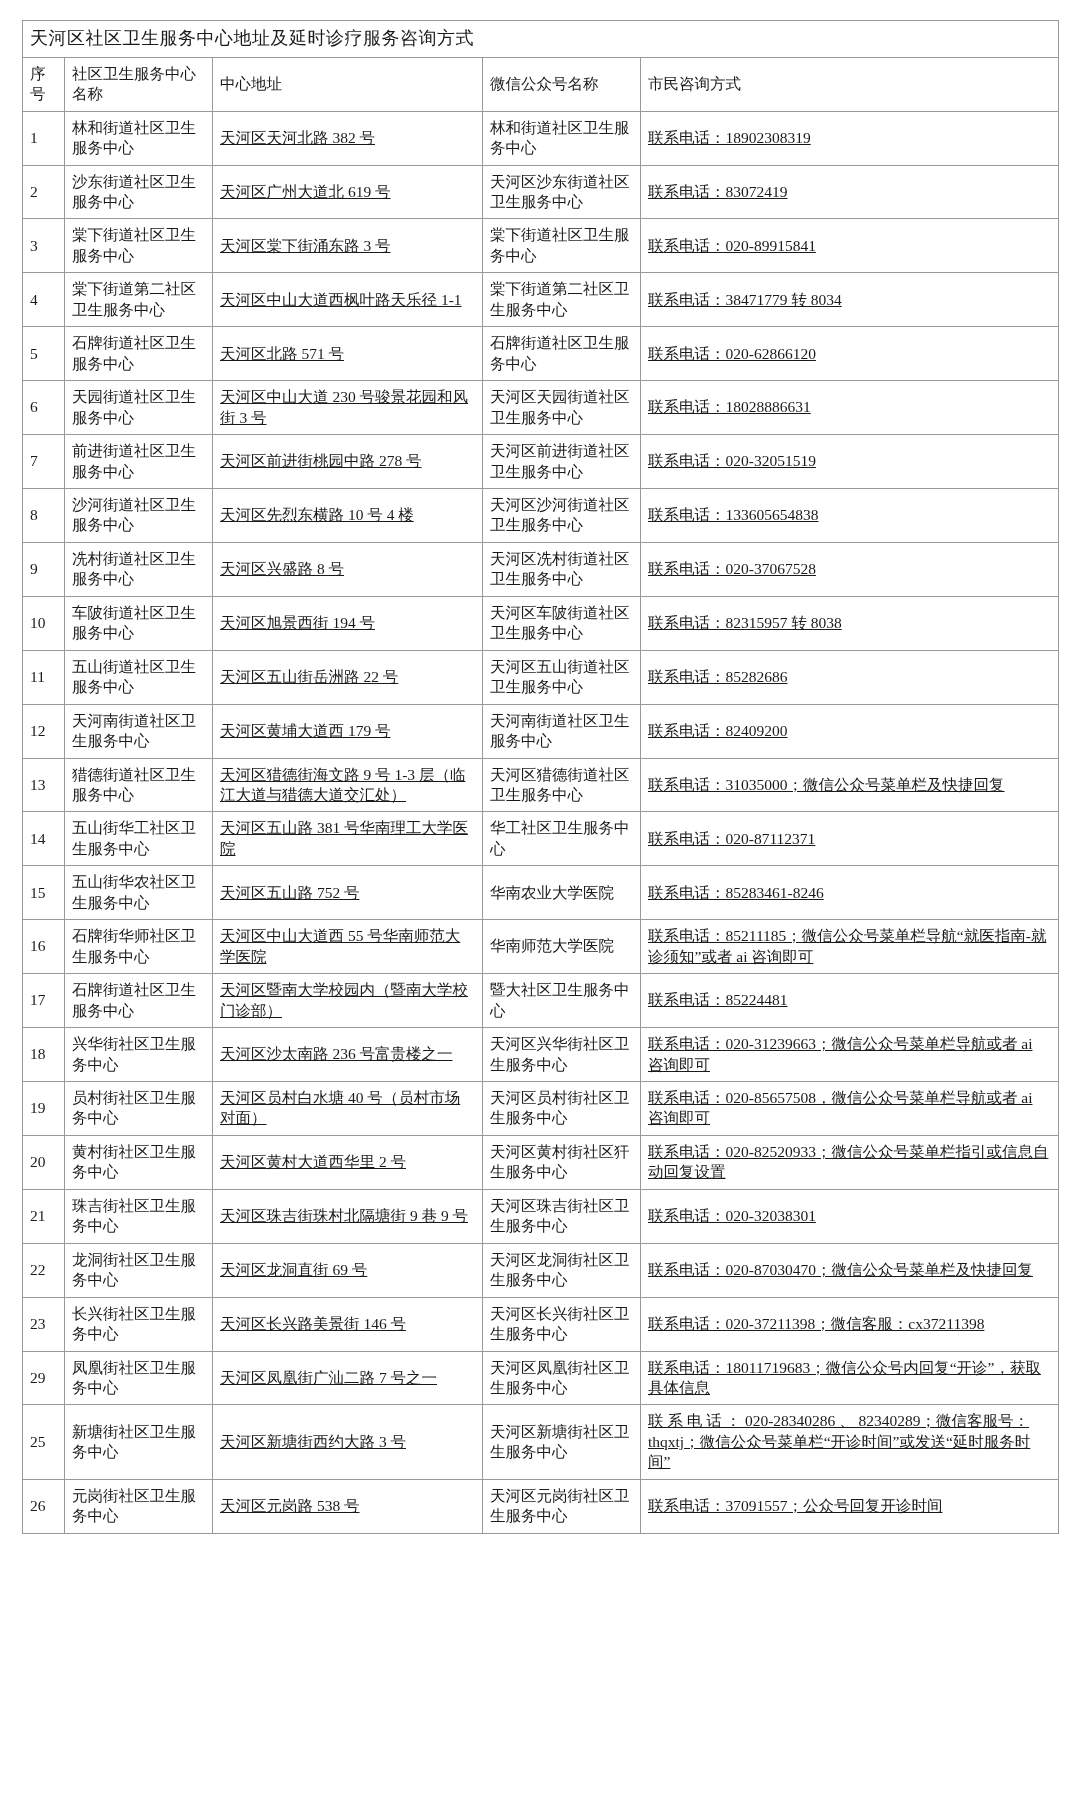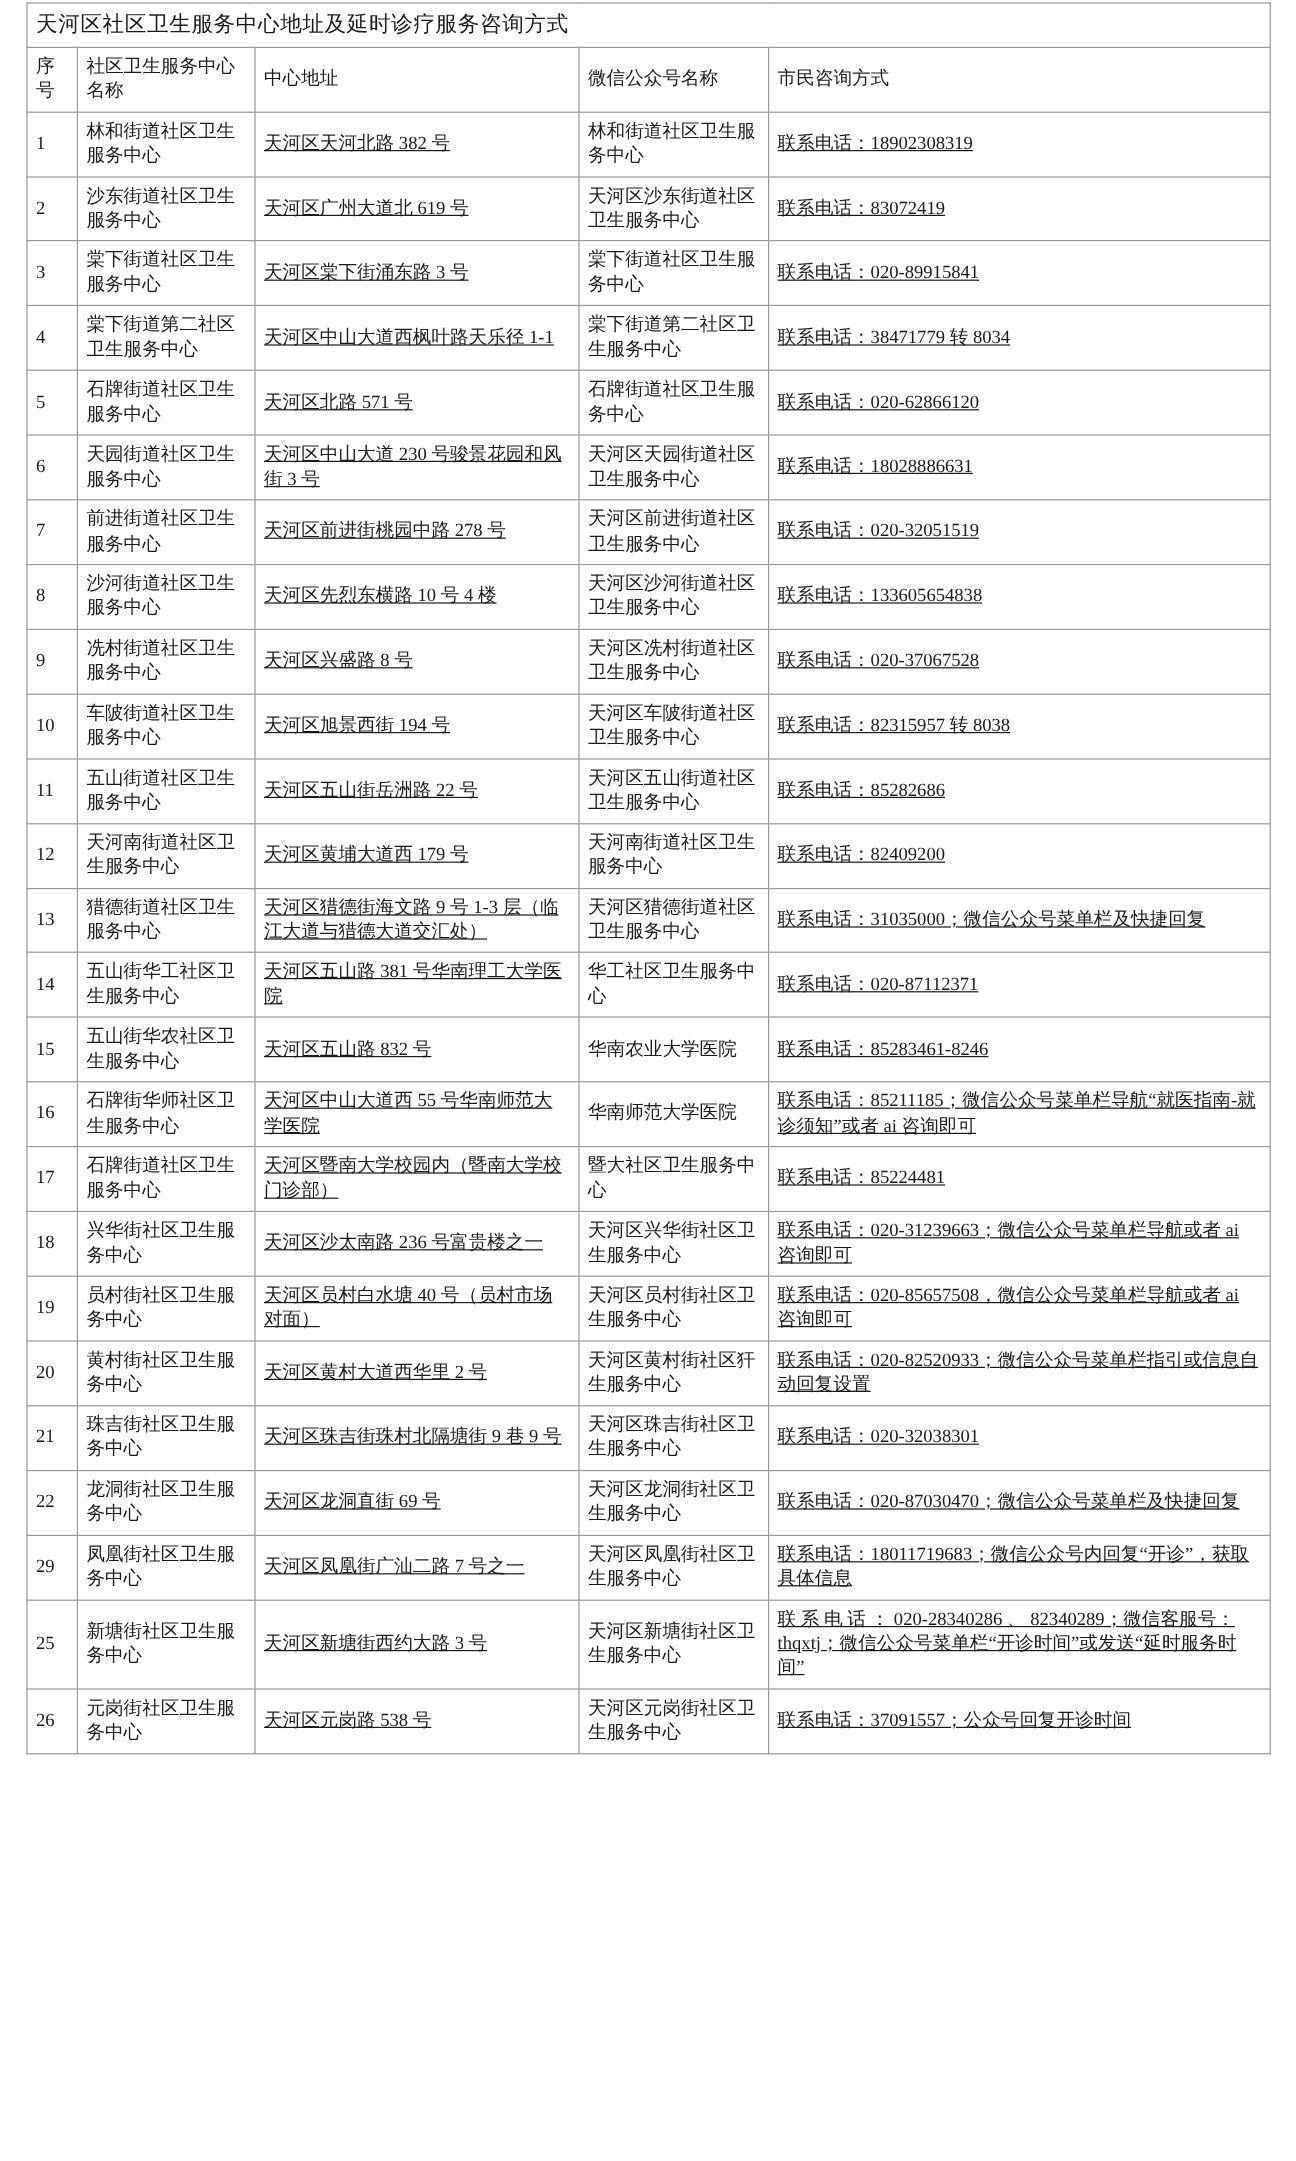--- a/index.html
+++ b/index.html
@@ -9,21 +9,21 @@
   }
   body {
     width: 1080px;
     min-height: 1801px;
     font-family: "Liberation Serif", "DejaVu Serif", serif;
     color: #1a1a1a;
   }
   .page {
     width: 1060px;
     box-sizing: border-box;
-    padding: 2px 22px 10px 22px;
+    padding: 20px 22px 10px 22px;
   }
   table.doc-table {
     width: 1036px;
     border-collapse: collapse;
     table-layout: fixed;
     font-size: 15.5px;
   }
   table.doc-table td, table.doc-table th {
     border: 1px solid #999999;
     vertical-align: middle;
@@ -176,21 +176,21 @@
       <tr>
         <td class="idx">14</td>
         <td>五山街华工社区卫生服务中心</td>
         <td class="justify">天河区五山路 381 号华南理工大学医院</td>
         <td>华工社区卫生服务中心</td>
         <td class="justify">联系电话：020-87112371</td>
       </tr>
       <tr>
         <td class="idx">15</td>
         <td>五山街华农社区卫生服务中心</td>
-        <td class="justify">天河区五山路 832 号</td>
+        <td class="justify">天河区五山路 752 号</td>
         <td>华南农业大学医院</td>
         <td class="justify">联系电话：85283461-8246</td>
       </tr>
       <tr>
         <td class="idx">16</td>
         <td>石牌街华师社区卫生服务中心</td>
         <td class="justify">天河区中山大道西 55 号华南师范大学医院</td>
         <td>华南师范大学医院</td>
         <td class="justify">联系电话：85211185；微信公众号菜单栏导航“就医指南-就诊须知”或者 ai 咨询即可</td>
       </tr>
@@ -230,20 +230,27 @@
         <td class="justify">联系电话：020-32038301</td>
       </tr>
       <tr>
         <td class="idx">22</td>
         <td>龙洞街社区卫生服务中心</td>
         <td class="justify">天河区龙洞直街 69 号</td>
         <td>天河区龙洞街社区卫生服务中心</td>
         <td class="justify">联系电话：020-87030470；微信公众号菜单栏及快捷回复</td>
       </tr>
       <tr>
+        <td class="idx">23</td>
+        <td>长兴街社区卫生服务中心</td>
+        <td class="justify">天河区长兴路美景街 146 号</td>
+        <td>天河区长兴街社区卫生服务中心</td>
+        <td class="justify">联系电话：020-37211398；微信客服：cx37211398</td>
+      </tr>
+      <tr>
         <td class="idx">29</td>
         <td>凤凰街社区卫生服务中心</td>
         <td class="justify">天河区凤凰街广汕二路 7 号之一</td>
         <td>天河区凤凰街社区卫生服务中心</td>
         <td class="justify">联系电话：18011719683；微信公众号内回复“开诊”，获取具体信息</td>
       </tr>
       <tr>
         <td class="idx">25</td>
         <td>新塘街社区卫生服务中心</td>
         <td class="justify">天河区新塘街西约大路 3 号</td>

